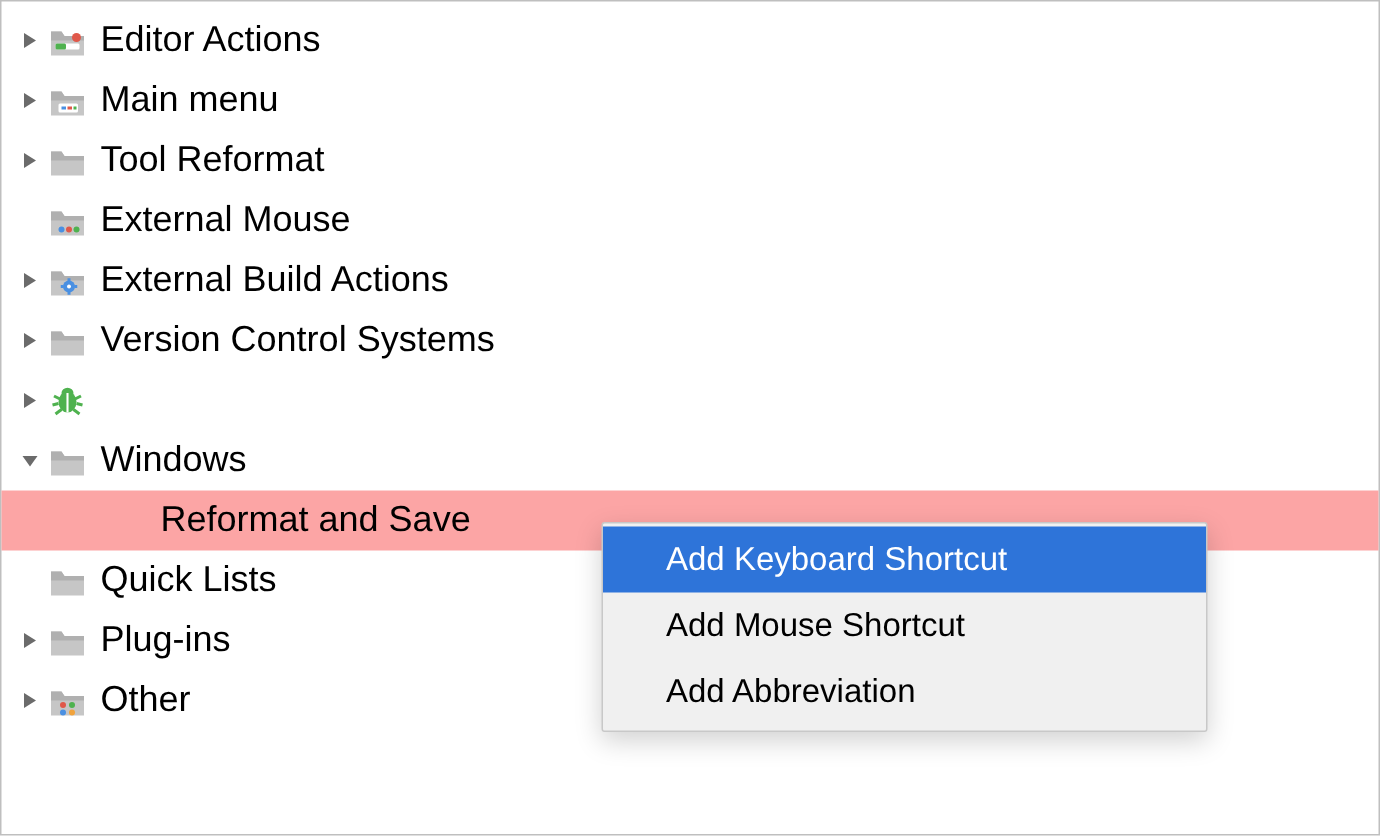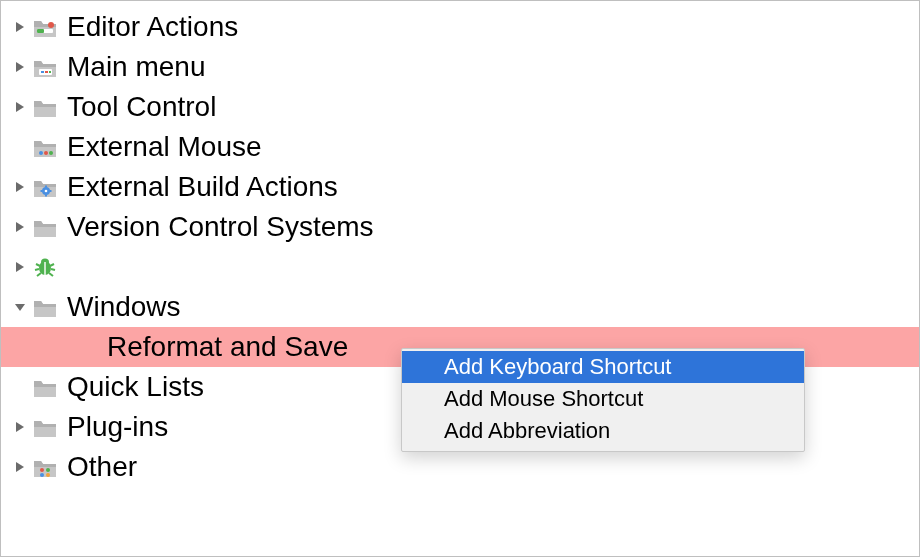--- a/index.html
+++ b/index.html
@@ -7,23 +7,23 @@
   .panel { width: 920px; height: 557px; border: 1px solid #bfbfbf; background: #fff; overflow: visible; position: relative; }
   .tree { padding-top: 6px; }
   .tree-item { display: flex; align-items: center; height: 40px; padding-left: 8px; }
   .tree-item.selected { background: #fca5a5; }
   .arrow { width: 22px; display: flex; align-items: center; justify-content: center; }
   .arrow svg { display: block; }
   .spacer-arrow { width: 22px; }
   .icon { width: 28px; height: 28px; margin-right: 8px; display: flex; align-items: center; justify-content: center; flex: 0 0 28px; }
   .icon svg { width: 24px; height: 22px; display: block; }
   .indent-sel { width: 76px; flex: 0 0 76px; }
-  .label { white-space: nowrap; font-size: 28px; }
+  .label { white-space: nowrap; font-size: 24px; }
   .context-menu { position: absolute; left: 400px; top: 347px; width: 404px; background: #f0f0f0; border: 1px solid #c8c8c8; box-shadow: 0 6px 18px rgba(0,0,0,0.18); border-radius: 2px; z-index: 10; padding: 0; }
-  .menu-item { height: 32px; display: flex; align-items: center; padding-left: 42px; font-size: 22px; color: #000; }
+  .menu-item { height: 44px; display: flex; align-items: center; padding-left: 42px; font-size: 22px; color: #000; }
   .menu-item.highlight { background: #2e74d9; color: #fff; }
   .menu-pad-top { height: 2px; }
   .menu-pad-bottom { height: 4px; }
 </style>
 </head>
 <body>
 
 <div class="panel">
   <div class="tree">
 
@@ -69,21 +69,21 @@
           <svg width="12" height="12">
             <polygon points="2,1 10,6 2,11" fill="#6b6b6b"></polygon>
           </svg>
         </span>
       <span class="icon">
         <svg viewBox="0 0 24 22">
             <path d="M1 5 L8 5 L10 8 L23 8 L23 21 L1 21 Z" fill="#c6c6c6"></path>
             <path d="M1 5 L8 5 L10 8 L23 8 L23 11 L1 11 Z" fill="#b0b0b0"></path>
           </svg>
       </span>
-      <span class="label">Tool Control</span>
+      <span class="label">Tool Reformat</span>
     </div>
 
     <div class="tree-item">
       <span class="spacer-arrow"></span>
       <span class="icon">
         <svg viewBox="0 0 24 22">
             <path d="M1 5 L8 5 L10 8 L23 8 L23 21 L1 21 Z" fill="#c6c6c6"></path>
             <path d="M1 5 L8 5 L10 8 L23 8 L23 11 L1 11 Z" fill="#b0b0b0"></path>
             <circle cx="8" cy="17" r="2" fill="#4a90e2"></circle>
             <circle cx="13" cy="17" r="2" fill="#e0584a"></circle>

